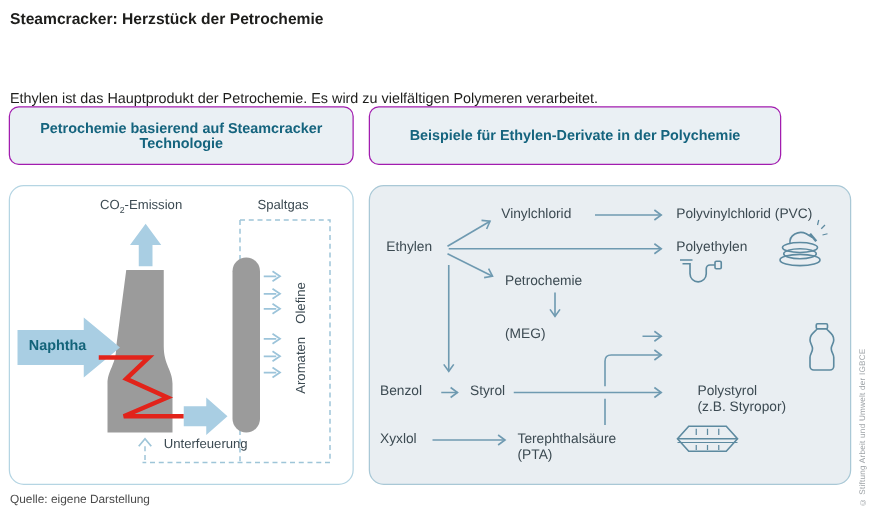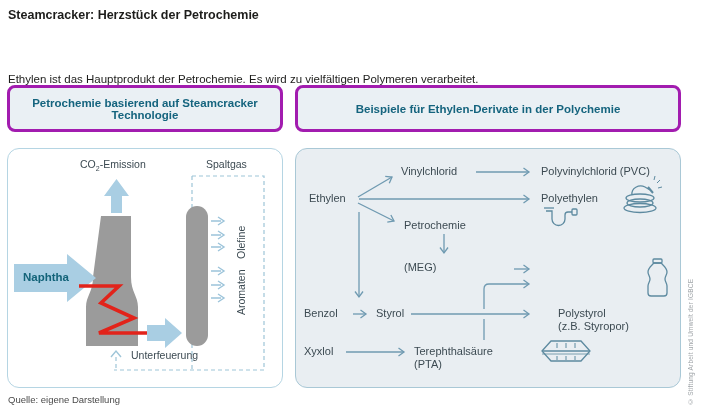--- a/index.html
+++ b/index.html
@@ -1,25 +1,25 @@
 <!DOCTYPE html>
 <html><head>
 <meta charset="utf-8">
 <style>
   html,body{margin:0;padding:0;background:#ffffff;}
   body{width:705px;height:410px;position:relative;overflow:hidden;
        font-family:"Liberation Sans", sans-serif;color:#3c4a52;}
   .abs{position:absolute;}
   .title{left:8px;top:8px;font-size:12.5px;font-weight:700;color:#1d1d1b;}
   .subtitle{left:8px;top:42px;font-size:11.5px;color:#1d1d1b;margin-top:31px;}
-  .header-box{height:47px;background:#eaf0f4;border:3px solid #a21caf;border-radius:8px;
+  .header-box{height:47px;background:#eaf0f4;border:1px solid #a21caf;border-radius:8px;
       display:flex;align-items:center;justify-content:center;text-align:center;
       font-size:11.5px;font-weight:700;color:#15647e;box-sizing:border-box;}
   .header-left{left:7px;top:85px;width:276px;padding:0 18px;}
-  .header-right{left:295px;top:85px;width:386px;padding:0 10px;}
+  .header-right{left:295px;top:85px;width:330px;padding:0 10px;}
   .panel{top:148px;height:240px;border-radius:12px;box-sizing:border-box;}
   .panel-left{left:7px;width:276px;background:#ffffff;border:1.5px solid #b5d5e3;}
   .panel-right{left:295px;width:386px;background:#e9eef2;border:1px solid #a9c8d6;}
   .lbl{font-size:10.5px;white-space:nowrap;color:#3c4a52;}
   .node{font-size:11px;line-height:13px;white-space:nowrap;color:#3c4a52;}
   .vert{writing-mode:vertical-rl;transform:rotate(180deg);font-size:10.5px;color:#3c4a52;}
   .naphtha{font-size:11.5px;font-weight:700;color:#136379;}
   .source{left:8px;top:394px;font-size:9.5px;color:#4a4a4a;}
   .copyright{left:687px;top:152px;height:253px;writing-mode:vertical-rl;
       transform:rotate(180deg);font-size:6.5px;color:#9fa4a8;letter-spacing:.2px;}

